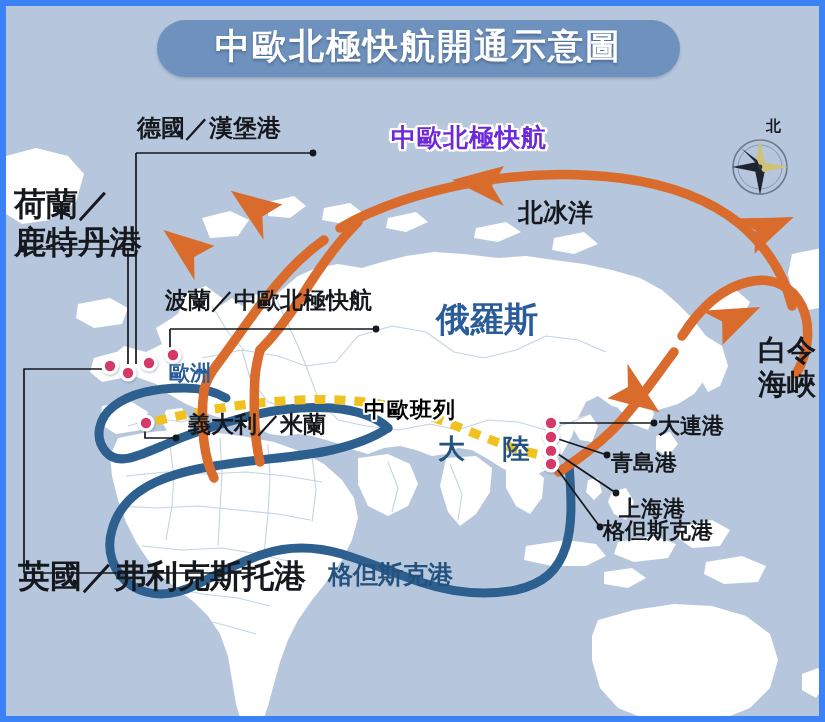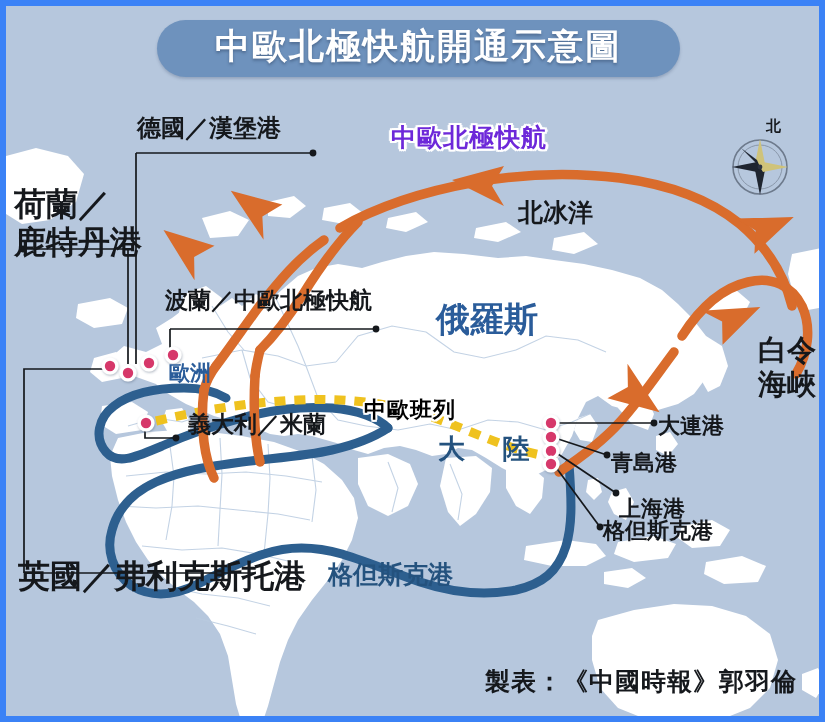--- a/index.html
+++ b/index.html
@@ -441,15 +441,14 @@
   <div id="lbl-europe" class="lbl lbl-blue">歐洲</div>
   <div id="lbl-mainland" class="lbl lbl-darkblue">大 陸</div>
   <div id="lbl-railway" class="lbl">中歐班列</div>
   <div id="lbl-suez" class="lbl lbl-darkblue">格但斯克港</div>
 
   <div id="lbl-bering" class="lbl lbl-black">
     <span>白令</span>
     <span>海峽</span>
   </div>
 
-  <div id="credit">製表：《中國時報》郭羽倫</div>
 
 </div>
 
 </body></html>

